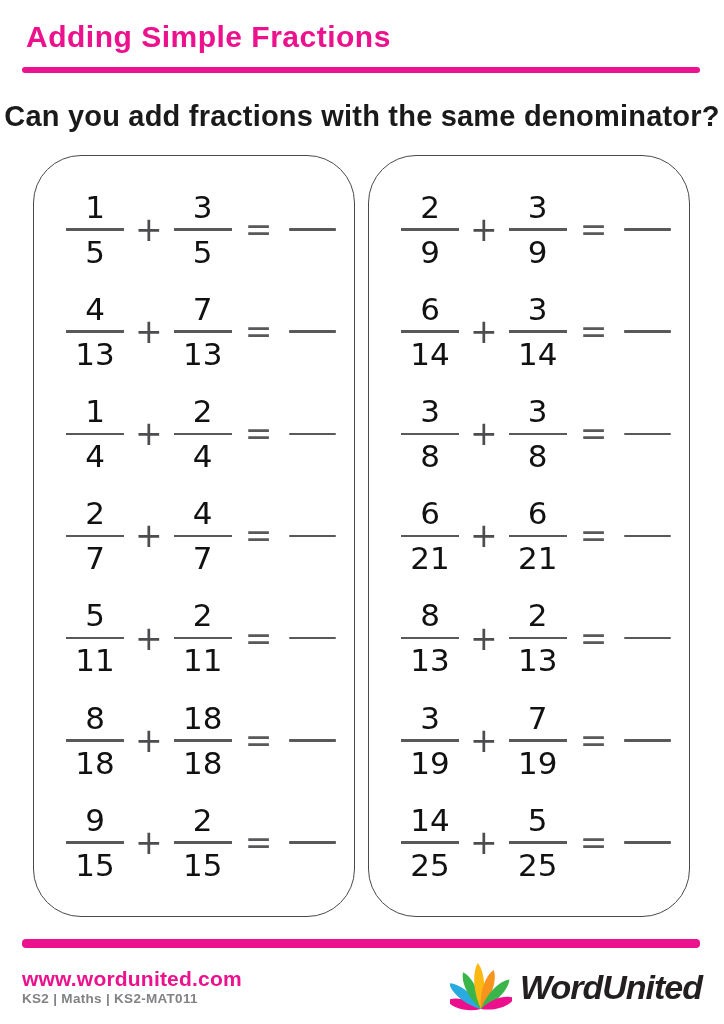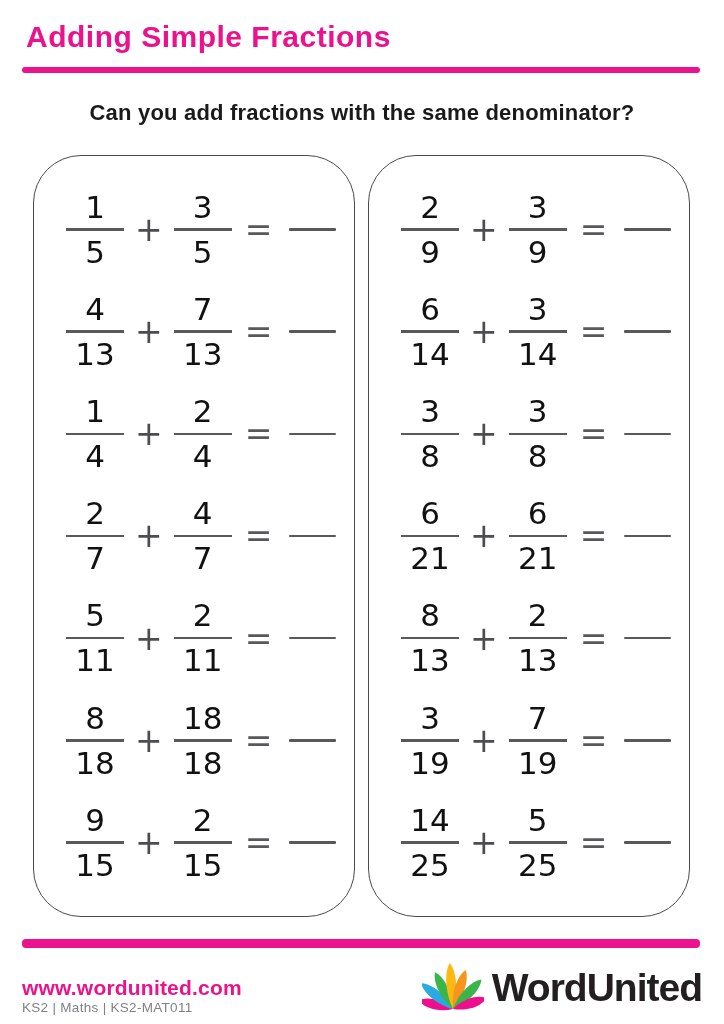--- a/index.html
+++ b/index.html
@@ -28,21 +28,21 @@
     height: 6px;
     background: #EC118C;
     border-radius: 3px;
   }
   .header-rule-wrap { padding-left: 26px; }
 
   
   .subtitle {
     margin-top: 27px;
     text-align: center;
-    font-size: 22px;
+    font-size: 29px;
     font-weight: bold;
     color: #1a1a1a;
     letter-spacing: 0.2px;
   }
 
   
   .columns {
     position: absolute;
     top: 155px;
     left: 33px;
@@ -111,47 +111,48 @@
     background: #EC118C;
     border-radius: 4px;
   }
   .footer {
     position: absolute;
     top: 957px;
     left: 22px;
     width: 680px;
     display: flex;
     justify-content: space-between;
-    align-items: flex-end;
+    align-items: center;
   }
   .footer-left { display: flex; flex-direction: column; }
   .website {
     color: #EC118C;
     font-size: 21px;
     font-weight: bold;
     letter-spacing: 0.2px;
   }
   .meta {
     color: #808285;
     font-size: 13.5px;
-    font-weight: normal;
+    font-weight: bold;
     letter-spacing: 0.3px;
   }
   .brand {
     display: flex;
     align-items: center;
     gap: 8px;
     margin-top: 2px;
   }
   .brand-name {
     color: #231F20;
-    font-size: 39px;
+    font-size: 34px;
     font-weight: bold;
     letter-spacing: -1px;
     line-height: 1;
+    font-style: italic;
   }
 </style>
 </head>
 <body>
 
 <div class="page">
 
   <div class="header">
     <div class="title">Adding Simple Fractions</div>
   </div>

